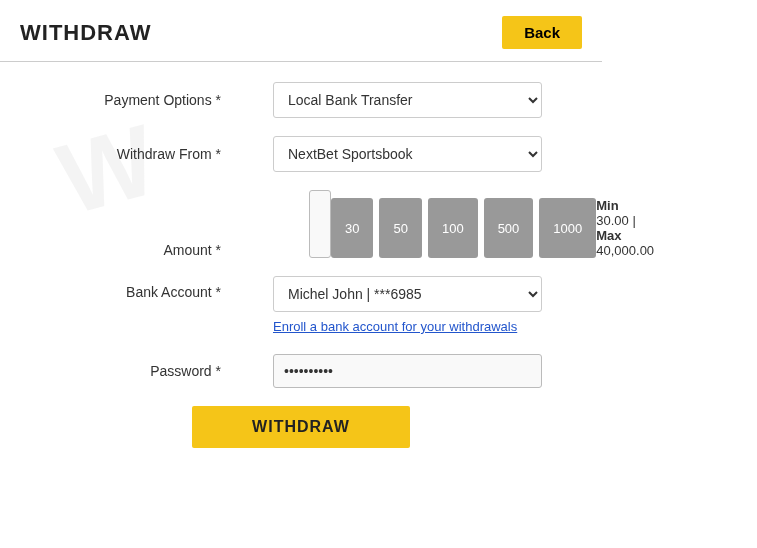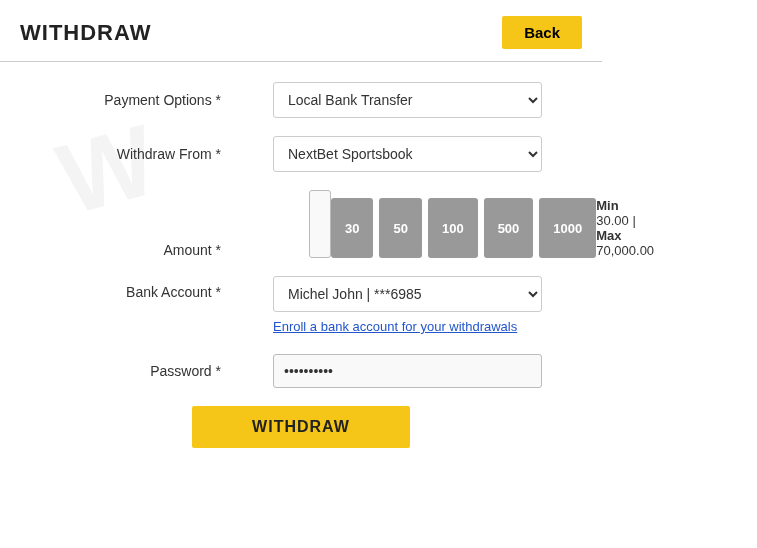--- a/index.html
+++ b/index.html
@@ -116,21 +116,20 @@
     }
 
     .quick-amount-btn {
       background: #999;
       color: #fff;
       border: none;
       padding: 6px 14px;
       font-size: 13px;
       border-radius: 3px;
       cursor: pointer;
-      font-weight: bold;
     }
 
     .min-max-row {
       margin-top: 8px;
       font-size: 13px;
       color: #333;
     }
 
     .min-max-row .label-bold {
       font-weight: bold;
@@ -212,21 +211,21 @@
           <button class="quick-amount-btn">50</button>
           <button class="quick-amount-btn">100</button>
           <button class="quick-amount-btn">500</button>
           <button class="quick-amount-btn">1000</button>
         </div>
         <div class="min-max-row">
           <span class="label-bold">Min</span>
           <span>30.00</span>
           <span>|</span>
           <span class="label-bold">Max</span>
-          <span>70,000.00</span>
+          <span>40,000.00</span>
         </div>
       </div>
     </div>
 
     <div class="form-row" style="align-items:flex-start;">
       <label class="form-label" style="padding-top:8px;">Bank Account *</label>
       <div class="form-control bank-section">
         <select class="input-field">
           <option>Michel John | ***6985</option>
         </select>

